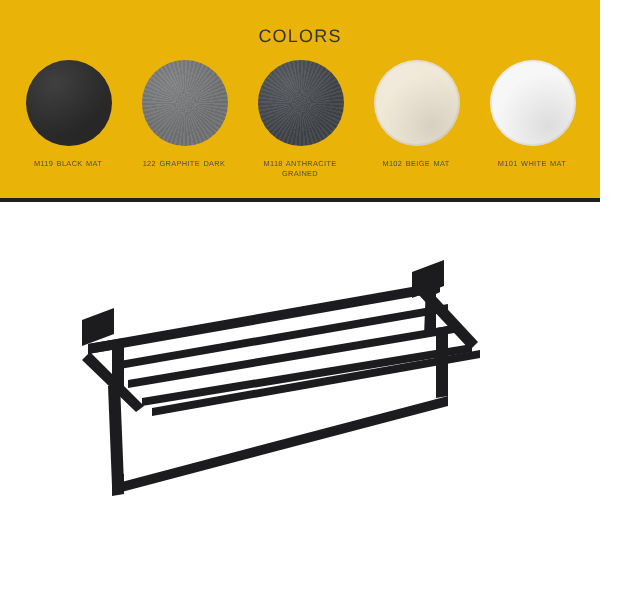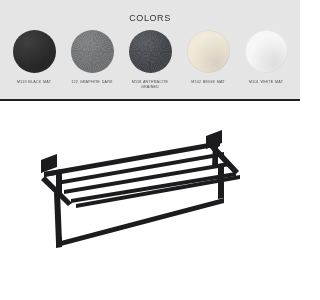--- a/index.html
+++ b/index.html
@@ -5,21 +5,21 @@
 <style>
   html, body {
     margin: 0;
     padding: 0;
     background: #ffffff;
   }
   #page {
     position: relative;
     width: 300px;
     height: 296px;
-    background: #e5e5e5;
+    background: #eab308;
     overflow: hidden;
     font-family: "Liberation Sans", sans-serif;
     -webkit-font-smoothing: antialiased;
   }
 
   
   #colors-panel {
     position: absolute;
     left: 0;
     top: 0;

